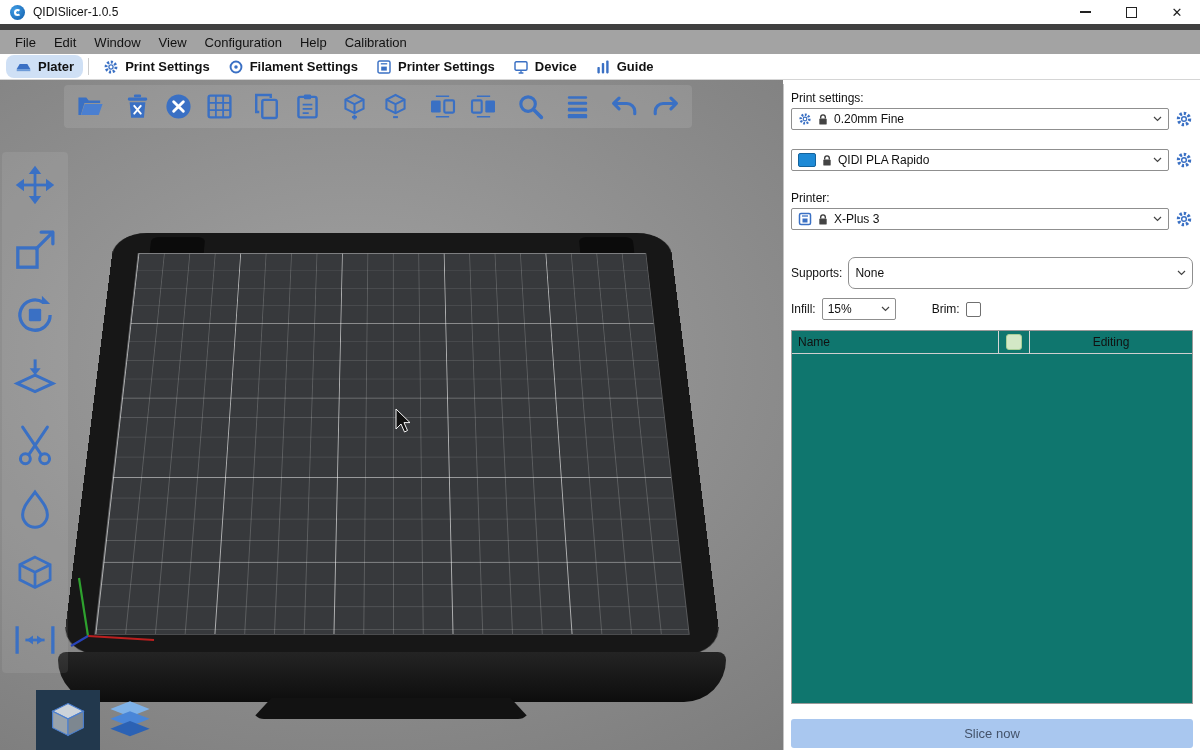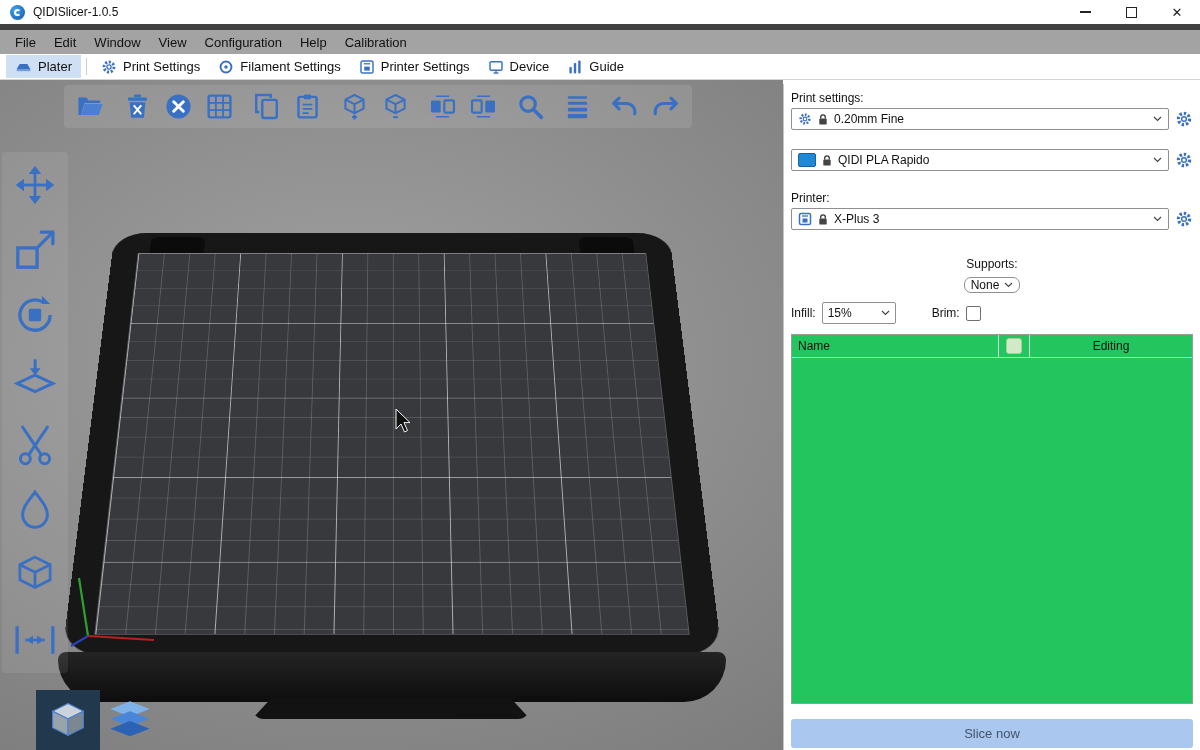--- a/index.html
+++ b/index.html
@@ -15,21 +15,21 @@
   .win-btn{width:46px;height:100%;display:flex;align-items:center;justify-content:center;font-size:13px;color:#222;cursor:default;}
   .min-glyph{width:11px;height:1.5px;background:#222;}
   .max-glyph{width:9px;height:9px;border:1.2px solid #222;}
 
   
   .menubar{height:24px;display:flex;align-items:center;background:#a3a3a3;padding-left:6px;}
   .menu-item{font-size:13px;color:#111;padding:3px 9px;}
 
   
   .tabbar{height:26px;display:flex;align-items:center;background:#fff;border-bottom:1px solid #d5d5d5;box-sizing:border-box;padding:0 6px;}
-  .tab{display:flex;align-items:center;gap:6px;padding:3px 9px;border-radius:0;font-size:13px;color:#111;}
+  .tab{display:flex;align-items:center;gap:6px;padding:3px 9px;border-radius:8px;font-size:13px;color:#111;font-weight:bold;}
   .tab.selected{background:#cfe0f5;}
   .tab svg{display:block;}
   .tab-sep{width:1px;height:17px;background:#cccccc;margin:0 5px;}
   .modes{margin-left:auto;display:flex;align-items:center;gap:4px;}
   .mode{display:flex;align-items:center;gap:5px;padding:3px 9px;border-radius:3px;font-size:13px;color:#111;}
   .mode .dot{width:9px;height:9px;border-radius:50%;}
   .mode.selected{background:#f4caca;font-weight:bold;color:#5c1212;}
 
   
   .viewport{position:absolute;left:0;top:80px;width:783px;height:670px;overflow:hidden;
@@ -78,28 +78,28 @@
   .panel{position:absolute;left:783px;top:84px;width:417px;height:670px;background:#fff;border-left:1px solid #c4c4c4;
     box-sizing:border-box;padding:6px 7px 6px 7px;font-size:12px;color:#111;display:flex;flex-direction:column;}
   .p-label{margin:1px 0 3px;}
   .combo-row{display:flex;align-items:center;gap:6px;margin-bottom:19px;}
   .combo{flex:1;display:flex;align-items:center;gap:5px;height:22px;border:1px solid #8f8f8f;border-radius:2px;
     background:#fff;padding:0 6px;box-sizing:border-box;}
   .combo .ctext{white-space:nowrap;overflow:hidden;}
   .chev{margin-left:auto;display:flex;}
   .gear-btn{width:18px;height:18px;display:flex;}
   .swatch{width:16px;height:12px;border-radius:2px;background:#1e8ad6;border:1px solid #14639c;flex:none;}
-  .inline-row{display:flex;align-items:center;gap:6px;margin:8px 0 2px;flex-direction:column;}
+  .inline-row{display:flex;align-items:center;gap:6px;margin:8px 0 2px;}
   .inline-row .combo{height:32px;border-radius:7px;}
   .infill-row{display:flex;align-items:center;gap:6px;margin:7px 0 6px;}
   .combo-small{width:74px;flex:none;display:flex;align-items:center;height:22px;border:1px solid #8f8f8f;border-radius:2px;background:#fff;padding:0 5px;box-sizing:border-box;}
   .brim-label{margin-left:30px;}
   .checkbox{width:13px;height:13px;border:1px solid #707070;border-radius:2px;background:#fff;}
 
-  .obj-list{flex:1;border:1px solid #9a9a9a;margin-top:4px;margin-bottom:15px;display:flex;flex-direction:column;background:#22c55e;}
+  .obj-list{flex:1;border:1px solid #9a9a9a;margin-top:4px;margin-bottom:15px;display:flex;flex-direction:column;background:#0f766e;}
   .list-header{display:flex;height:22px;border-bottom:1px solid #cfcfcf;align-items:stretch;}
   .col-name{width:200px;display:flex;align-items:center;padding-left:6px;border-right:1px solid #d6d6d6;}
   .col-mid{width:30px;display:flex;align-items:center;justify-content:center;border-right:1px solid #d6d6d6;}
   .col-edit{flex:1;display:flex;align-items:center;justify-content:center;}
   .mid-swatch{width:14px;height:14px;border-radius:3px;background:#d3e8c6;border:1px solid #aacf98;}
   .list-body{flex:1;}
 
   .slice-btn{height:29px;background:#a9c7ef;border-radius:3px;display:flex;align-items:center;justify-content:center;
     font-weight:normal;color:#44536a;font-size:13px;flex:none;}
 </style>

